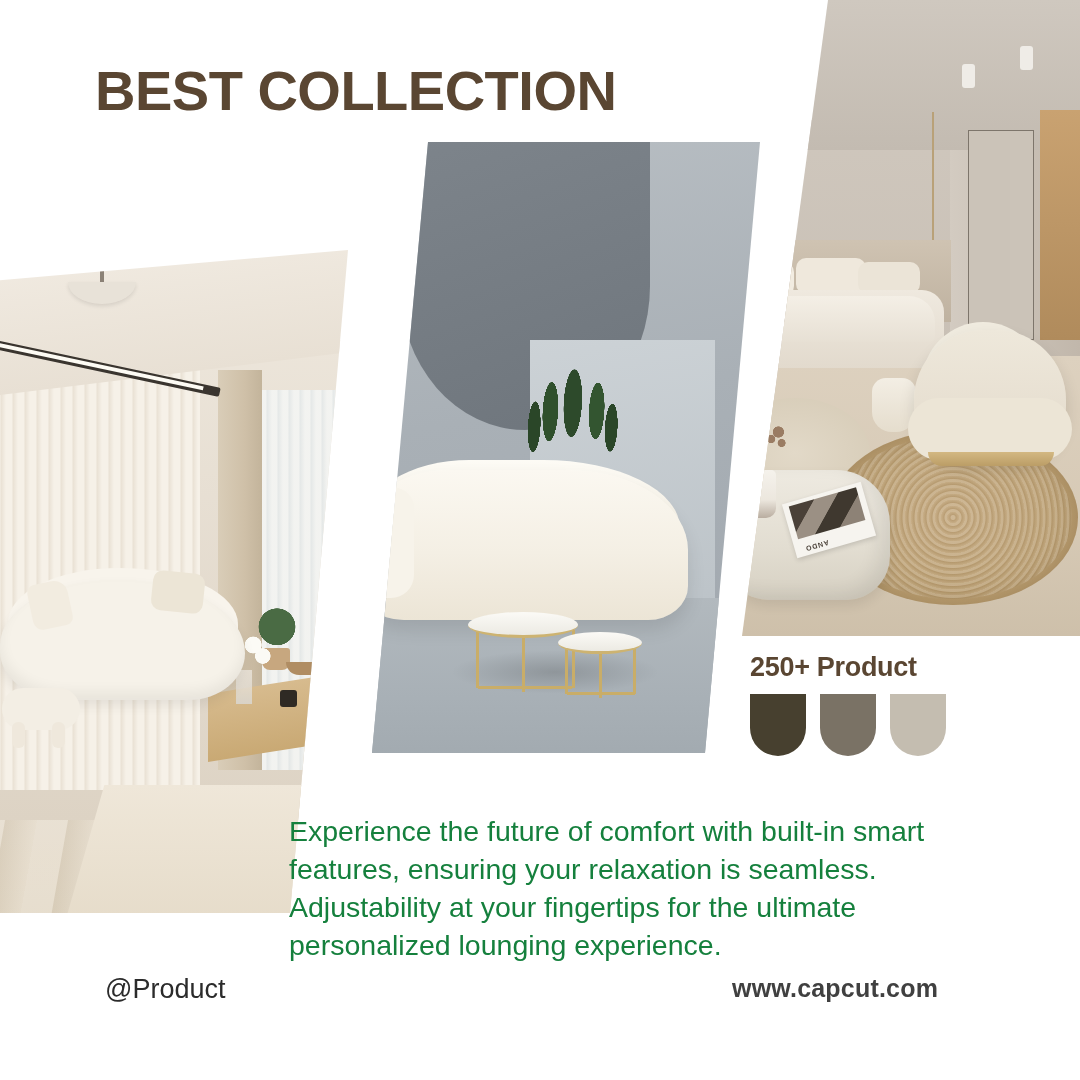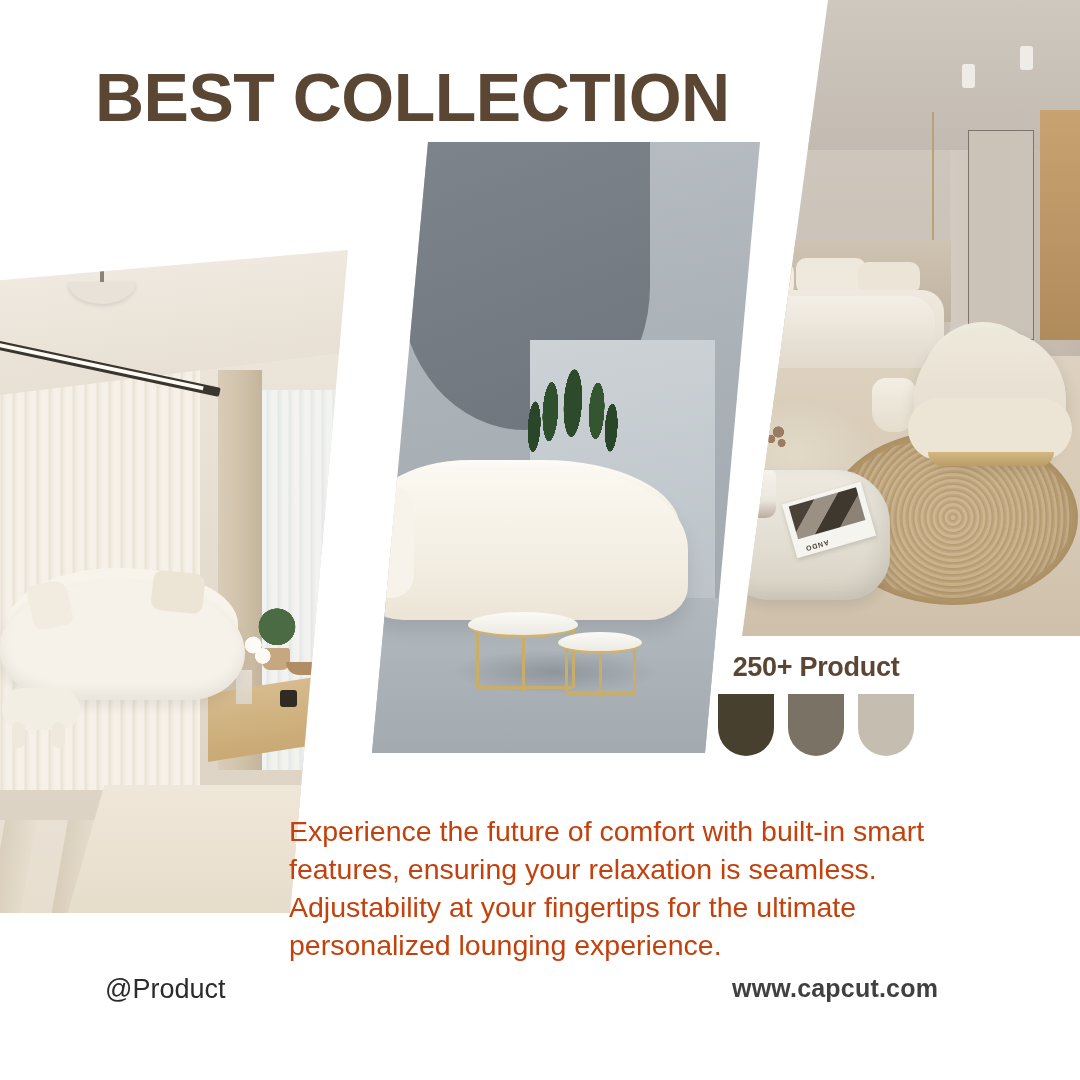--- a/index.html
+++ b/index.html
@@ -10,21 +10,21 @@
     font-family:"Liberation Sans", sans-serif;
     position:relative;
     overflow:hidden;
     -webkit-font-smoothing:antialiased;
   }
   .poster { position:absolute; inset:0; background:#fff; }
 
   
   .headline {
     position:absolute; left:95px; top:62px;
-    font-size:68px; font-weight:bold; letter-spacing:-0.5px;
+    font-size:56px; font-weight:bold; letter-spacing:-0.5px;
     color:#5a4632; line-height:1.05; white-space:nowrap;
     z-index:40;
     text-align:center;
   }
   .subheadline {
     position:absolute; left:96px; top:140px;
     font-size:40px; font-weight:bold; font-style:italic;
     color:#5a4632; line-height:1.1; white-space:nowrap;
     letter-spacing:-0.3px; z-index:40;
   }
@@ -200,29 +200,29 @@
     color:#4a4138; letter-spacing:1px; transform:rotate(180deg); }
   .r-vase { position:absolute; left:46px; top:470px; width:30px; height:48px;
     background:linear-gradient(180deg,#f5f2ec 0%,#ece7de 62%,#b9ada0 100%); border-radius:5px 5px 10px 10px; }
   .r-stems { position:absolute; left:48px; top:426px; width:40px; height:50px;
     background:radial-gradient(circle at 76% 12%, #9a7c63 0%, #9a7c63 10%, transparent 11%),
                radial-gradient(circle at 58% 26%, #9a7c63 0%, #9a7c63 9%, transparent 10%),
                radial-gradient(circle at 84% 34%, #9a7c63 0%, #9a7c63 8%, transparent 9%); }
   .r-stem-line { position:absolute; left:62px; top:452px; width:2px; height:26px; background:#9a8a76; transform:rotate(8deg); }
 
   
-  .stats { position:absolute; left:718px; top:652px; z-index:45;text-align:center; }
+  .stats { position:absolute; left:750px; top:652px; z-index:45; }
   .stats-title { font-size:27px; font-weight:bold; color:#5a4632; letter-spacing:-0.3px; white-space:nowrap; }
   .swatches { display:flex; gap:14px; margin-top:11px; }
   .swatch { width:56px; height:62px; border-radius:0 0 28px 28px; }
 
   
   .bodycopy {
     position:absolute; left:289px; top:812px; width:670px;
-    font-size:28.5px; line-height:38px; color:#c2410c; z-index:45;
+    font-size:28.5px; line-height:38px; color:#15803d; z-index:45;
   }
 
   
   .handle { position:absolute; left:105px; top:974px; font-size:27px; color:#2b2b2b; z-index:45; }
   .website { position:absolute; left:732px; top:974px; font-size:25px; font-weight:bold;
     color:#404040; letter-spacing:.2px; z-index:45; }
 </style>
 </head>
 <body>
 

